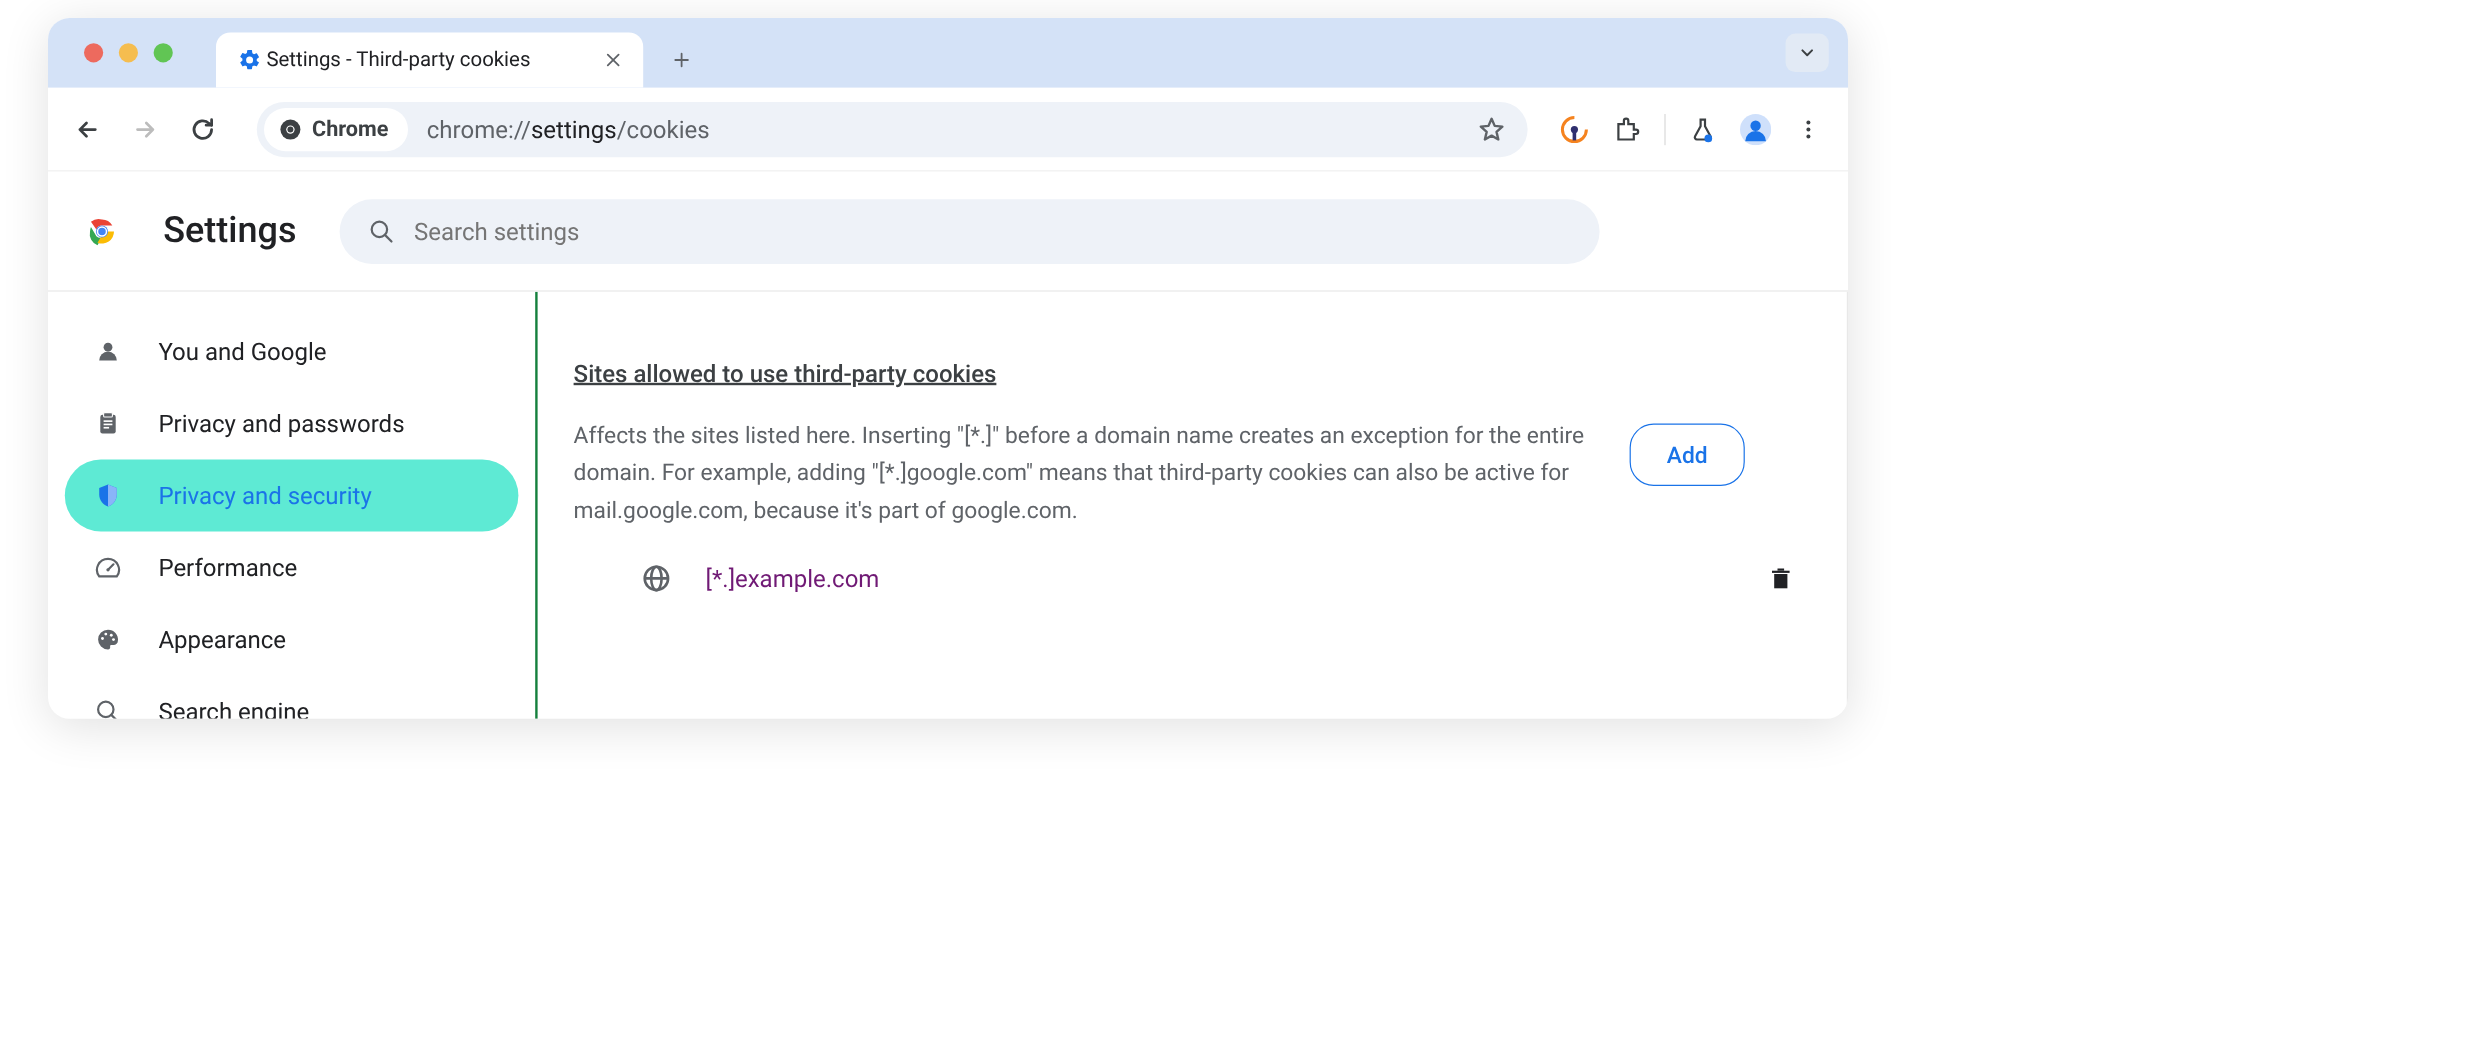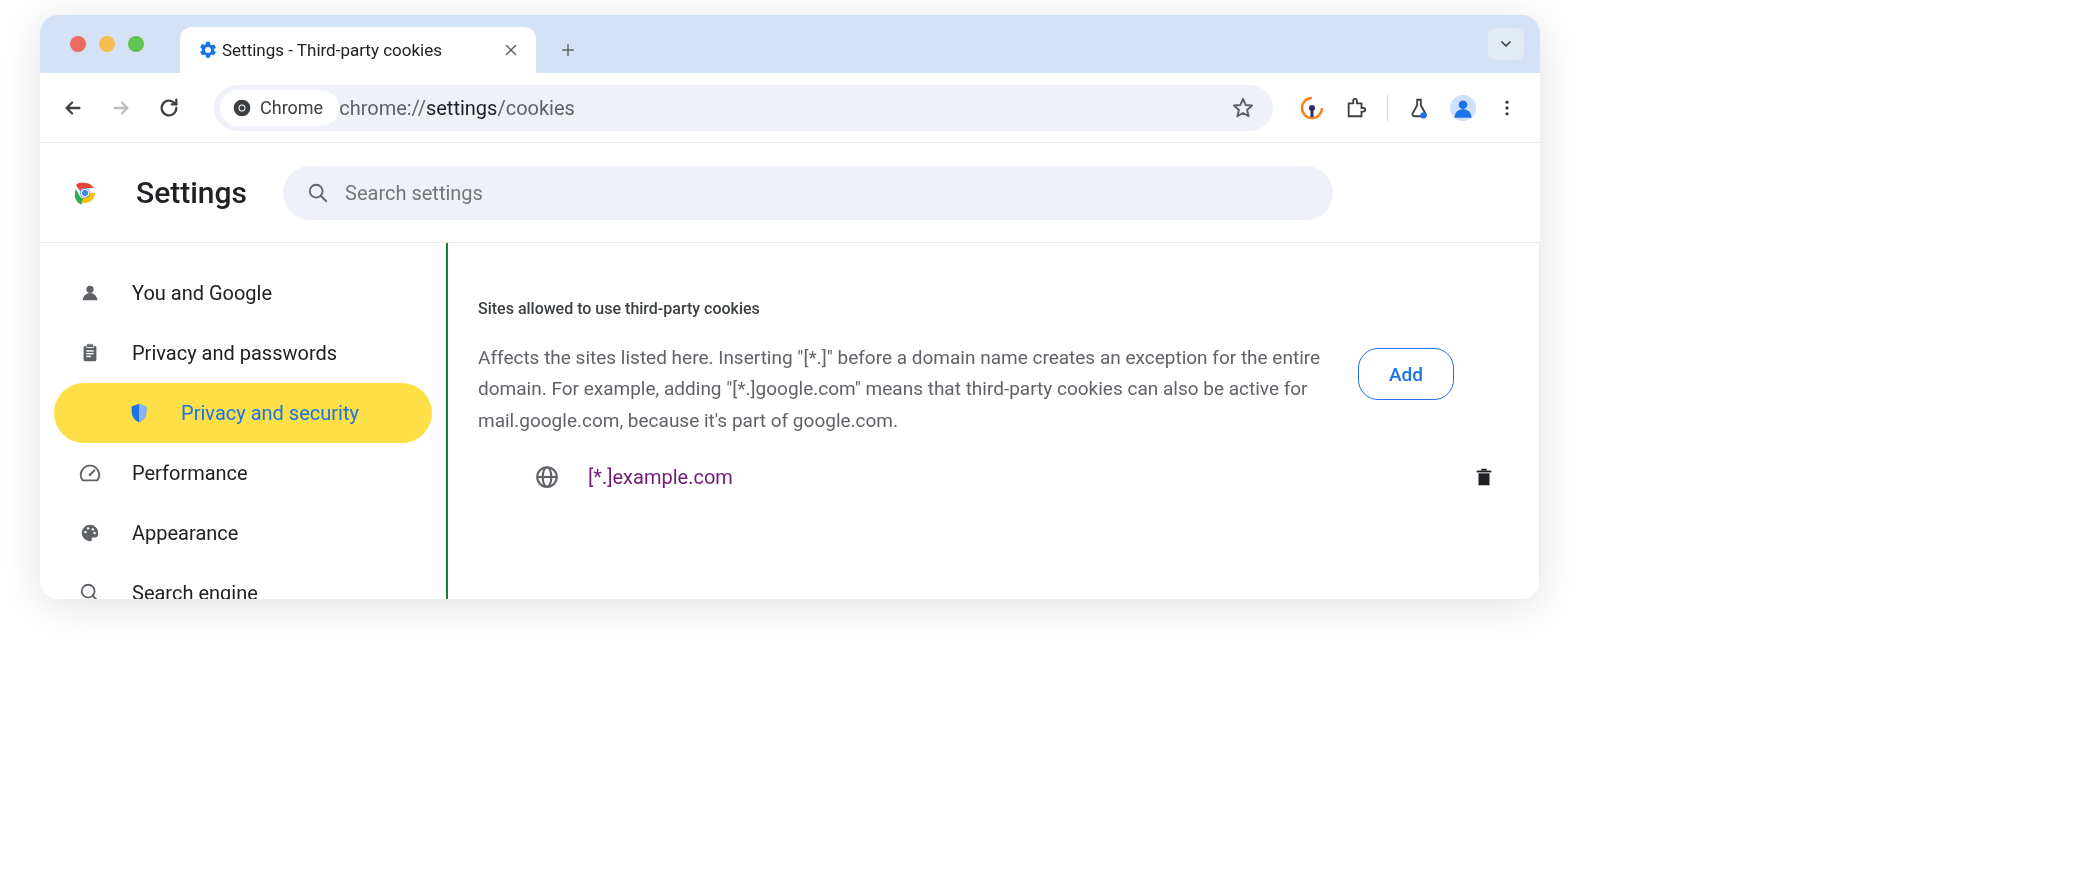--- a/index.html
+++ b/index.html
@@ -13,40 +13,40 @@
 .tab svg.gear { width:20px; height:20px; flex:0 0 20px; }
 .tab-title { font-size:17px; color:#202124; white-space:nowrap; overflow:hidden; }
 .tab-close{ width:18px; height:18px; margin-left:auto; color:#5f6368; cursor:pointer; }
 .newtab { width:36px; height:36px; margin-left:14px; margin-bottom:5px; border-radius:50%; display:flex; align-items:center; justify-content:center; color:#5f6368; cursor:pointer;}
 .caret-btn{ position:absolute; right:16px; top:13px; width:36px; height:32px; border-radius:8px; background:#e2eaf5; display:flex; align-items:center; justify-content:center; color:#5f6368; cursor:pointer;}
 .toolbar { height:70px; background:#fff; display:flex; align-items:center; padding:0 20px 0 12px; gap:6px; border-bottom:1px solid #ececec;}
 .nav-btn{ width:42px; height:42px; border-radius:50%; display:flex; align-items:center; justify-content:center; color:#5f6368; cursor:pointer;}
 .nav-btn.disabled{ color:#bcbcbc; }
 .omni { flex:1; height:46px; background:#eef2f8; border-radius:23px; display:flex; align-items:center; padding:0 18px 0 6px; margin:0 20px 0 18px;}
 .chip{ height:36px; background:#fff; border-radius:18px; display:flex; align-items:center; padding:0 16px 0 12px; gap:8px;}
-.chip-text{ font-size:18px; font-weight:400; color:#3c4043;}
-.url{ margin-left:0; font-size:20px; color:#5f6368;text-align:right;}
+.chip-text{ font-size:18px; font-weight:700; color:#3c4043;}
+.url{ margin-left:16px; font-size:20px; color:#5f6368;text-align:right;}
 .url .seg{ color:#202124;}
 .star{ margin-left:auto; color:#5f6368; cursor:pointer;}
 .rt-icons{ display:flex; align-items:center; gap:18px; }
 .rt-icons .ic{ width:26px; height:26px; cursor:pointer; display:flex; align-items:center; justify-content:center; color:#3c4043; }
 .sep{ width:1px; height:26px; background:#d9d9d9; }
 .app-header{ position:absolute; left:0; top:128px; height:100px; width:100%; display:flex; align-items:center; padding:0 30px; gap:36px; border-bottom:1px solid #e8e8e8; z-index:5; background:#fff;}
 .logo{ width:30px; height:30px; position:relative; }
 .app-title{ font-size:30px; font-weight:500; color:#202124;}
 .search-wrap{ flex:1; max-width:1050px; height:54px; background:#eef2f8; border-radius:27px; display:flex; align-items:center; padding:0 24px; gap:16px; color:#5f6368;}
 .search-wrap input{ border:none; background:transparent; font-size:20px; color:#4d7c0f; outline:none; flex:1;}
 .body-row{ position:absolute; top:228px; left:0; right:0; bottom:0; display:flex;}
 .sidebar{ width:408px; padding:20px 14px 0 14px; border-right:2px solid #15803d; overflow:hidden;}
 .side-item{ height:60px; border-radius:30px; display:flex; align-items:center; padding:0 24px; gap:30px; font-size:20px; color:#202124; cursor:pointer;}
 .side-item .ic{ width:24px; height:24px; color:#5f6368; display:flex; align-items:center; justify-content:center;}
-.side-item.active{ background:#fde047; color:#1a73e8;justify-content:center;}
+.side-item.active{ background:#5eead4; color:#1a73e8;}
 .side-item.active .ic{ color:#1a73e8;}
 .main{ flex:1; padding:56px 30px 0 30px; overflow:hidden; position:relative; border-right:1px solid #e8e8e8;}
-.section-title{ font-size:16px; font-weight:500; color:#3c4043; margin-bottom:24px;}
+.section-title{ font-size:20px; font-weight:500; color:#3c4043; margin-bottom:24px;text-decoration:underline;}
 .row-desc{ display:flex; gap:30px; align-items:flex-start;}
 .desc{ font-size:19px; line-height:1.65; color:#5f6368; max-width:850px;}
 .add-btn{ height:52px; padding:0 30px; border:1px solid #1a73e8; border-radius:20px; color:#1a73e8; font-size:19px; font-weight:500; background:transparent; cursor:pointer; margin-top:6px;}
 .site-row{ display:flex; align-items:center; gap:28px; padding:28px 0 0 56px;}
 .site-row .globe{ width:26px; height:26px; color:#5f6368;}
 .site-text{ font-size:20px; color:#701a75;}
 .trash{ margin-left:auto; margin-right:14px; width:22px; height:24px; color:#202124; cursor:pointer;}
 </style>
 </head>
 <body>

